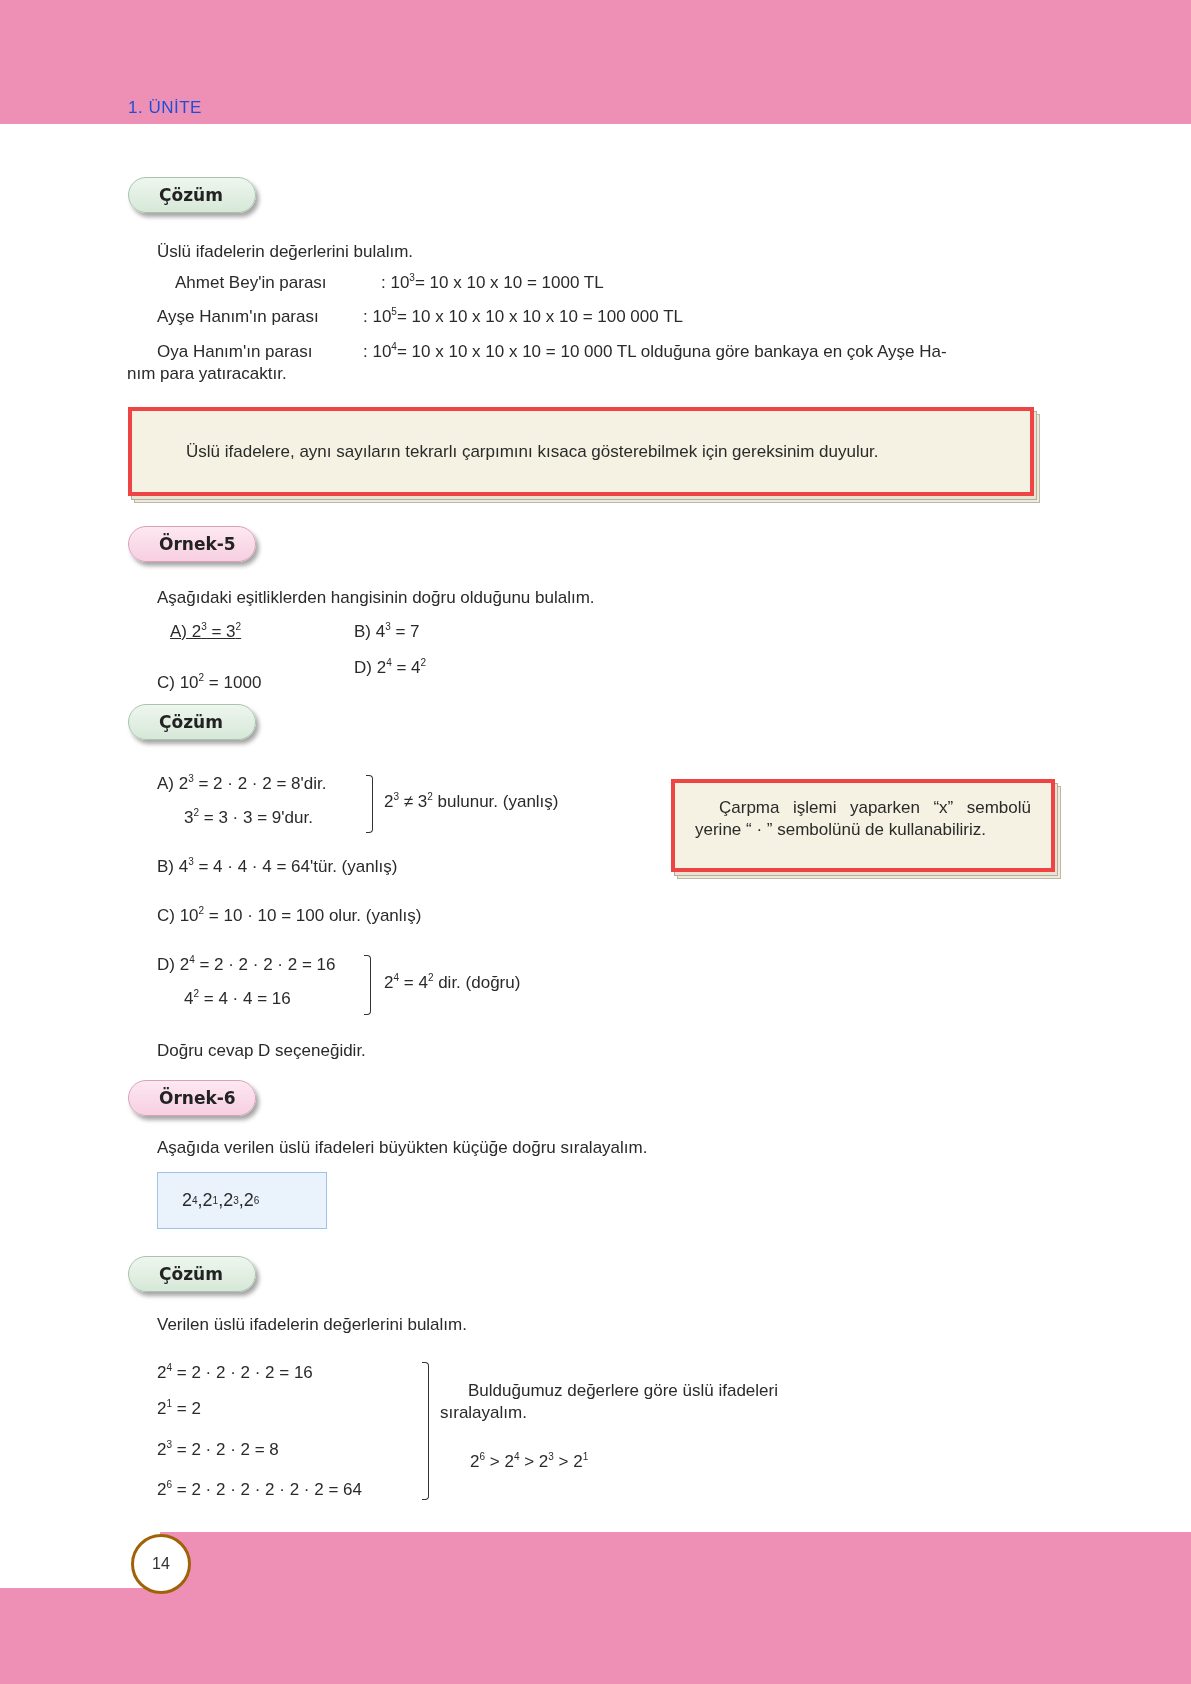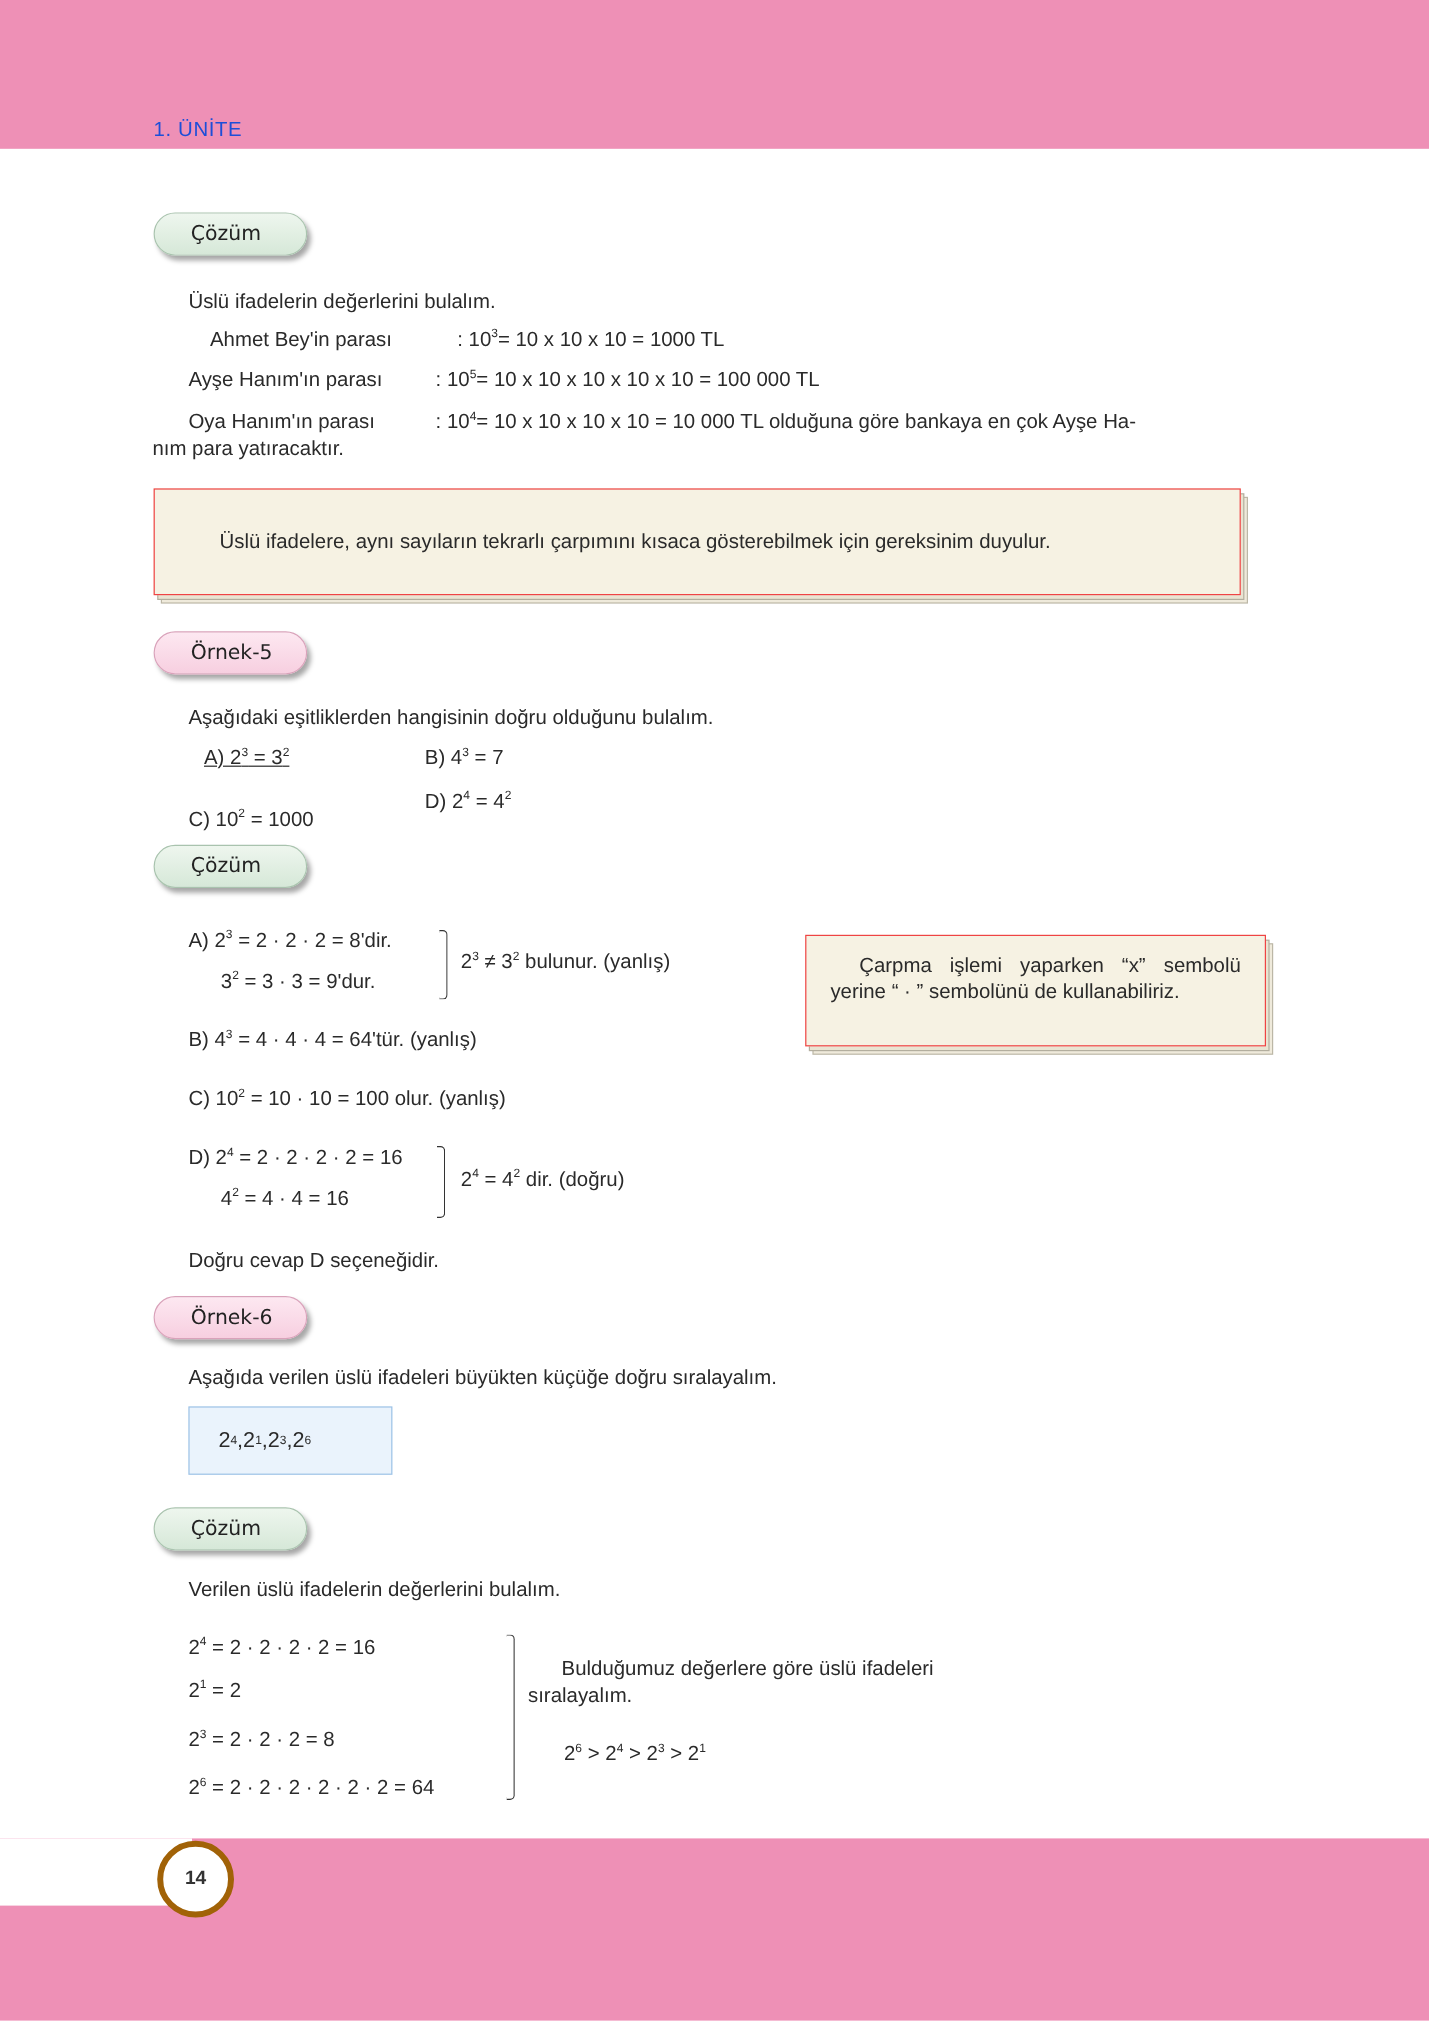--- a/index.html
+++ b/index.html
@@ -20,37 +20,37 @@
   .footer-band {
     position: absolute; left: 0; top: 1532px; width: 1191px; height: 152px;
     background: #ee90b6;
   }
   .footer-white-notch {
     position: absolute; left: 0; top: 1532px; width: 160px; height: 56px;
     background: #ffffff;
   }
   .page-number {
     position: absolute; left: 131px; top: 1534px; width: 54px; height: 54px;
-    border-radius: 50%; background: #fff; border: 5px solid #a16207;
+    border-radius: 50%; background: #fff; border: 3px solid #a16207;
     display: flex; align-items: center; justify-content: center;
-    font-size: 16px; font-weight: bold; color: #333;
+    font-size: 16px; font-weight: normal; color: #333;
   }
   .pill {
     position: absolute; height: 36px; width: 128px;
     border-radius: 18px;
     display: flex; align-items: center; padding-left: 30px; box-sizing: border-box;
-    font-family: "DejaVu Sans", sans-serif; font-weight: normal; font-size: 17px; color: #222;
+    font-family: "DejaVu Sans", sans-serif; font-weight: bold; font-size: 17px; color: #222;
     box-shadow: 3px 4px 4px rgba(0,0,0,0.35);
   }
   .pill.solution { background: linear-gradient(#eef6ee, #d6e8d8); border: 1px solid #a9c3ae; }
   .pill.example { background: linear-gradient(#fde8f1, #f7cfe0); border: 1px solid #d9a2ba; }
   .text { position: absolute; font-size: 17px; line-height: 22px; white-space: nowrap; }
   sup { font-size: 10px; vertical-align: 7px; line-height: 0; }
   .note {
-    position: absolute; background: #f6f2e3; border: 1px solid #ef4444;
+    position: absolute; background: #f6f2e3; border: 4px solid #ef4444;
     box-shadow: 3px 4px 0 -1px #e9e4d2, 3px 4px 0 0 #b3ae9e, 6px 7px 0 -1px #efeadb, 6px 7px 0 0 #bcb7a6;
     box-sizing: border-box;
   }
   .note-text { font-size: 17px; line-height: 22px; color: #2a2a2a; }
   .blue-box {
     position: absolute; left: 157px; top: 1172px; width: 170px; height: 57px;
     background: #eaf3fc; border: 1px solid #9ec3e6; box-sizing: border-box;
     display: flex; align-items: center; padding-left: 24px; font-size: 18px;
   }
   .brace {

